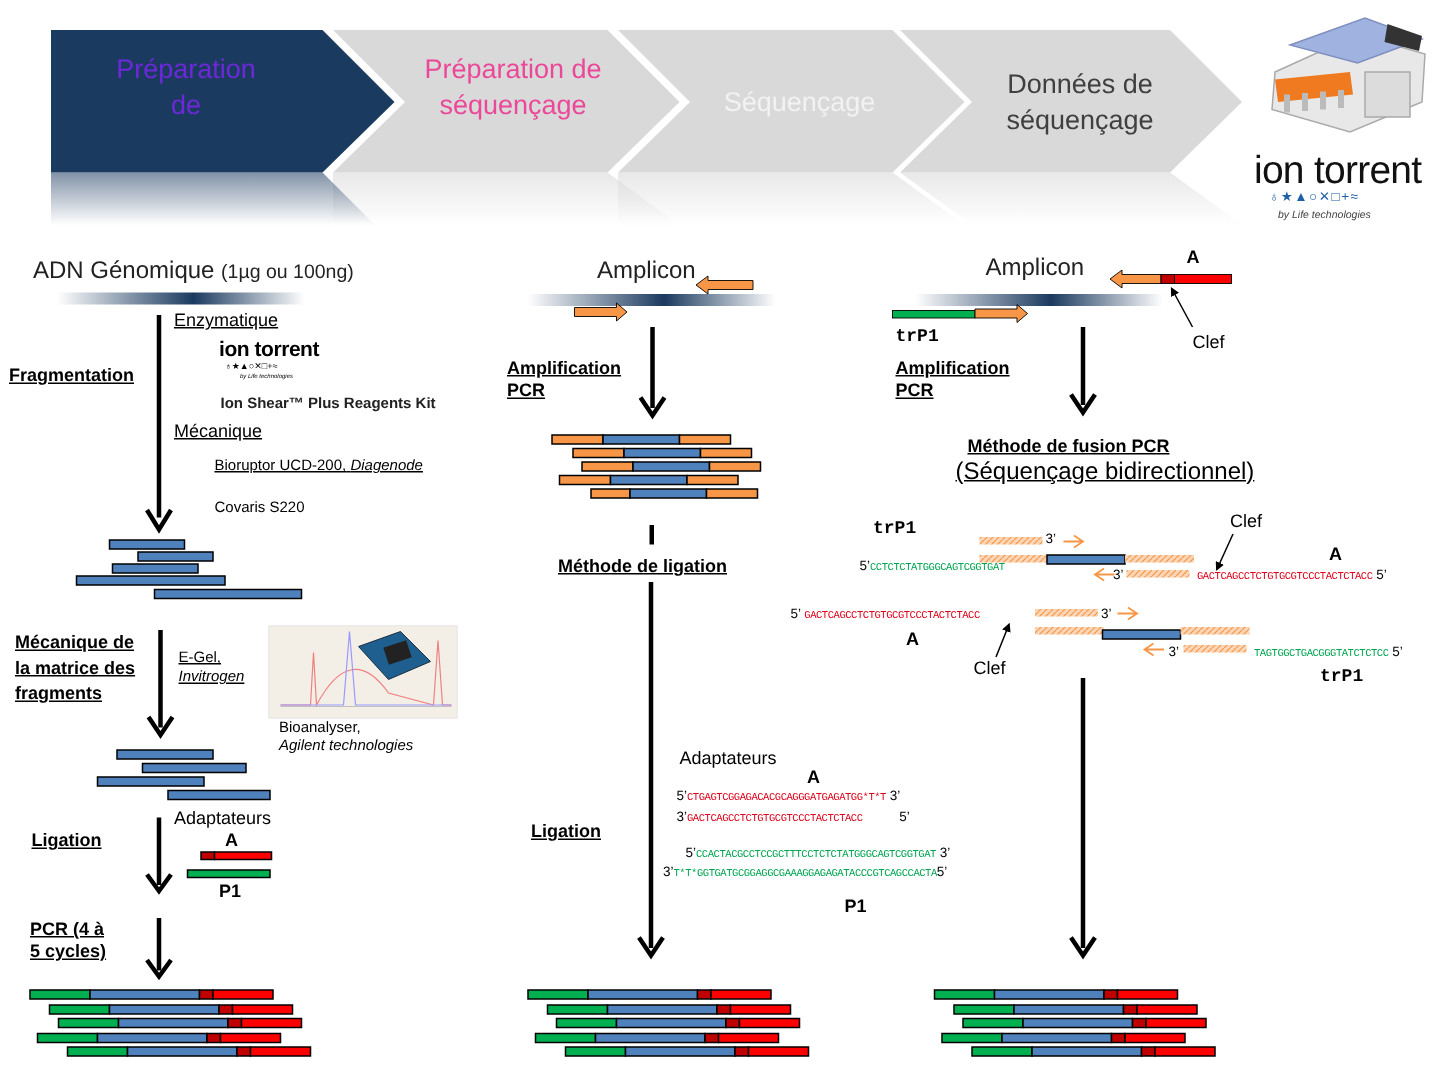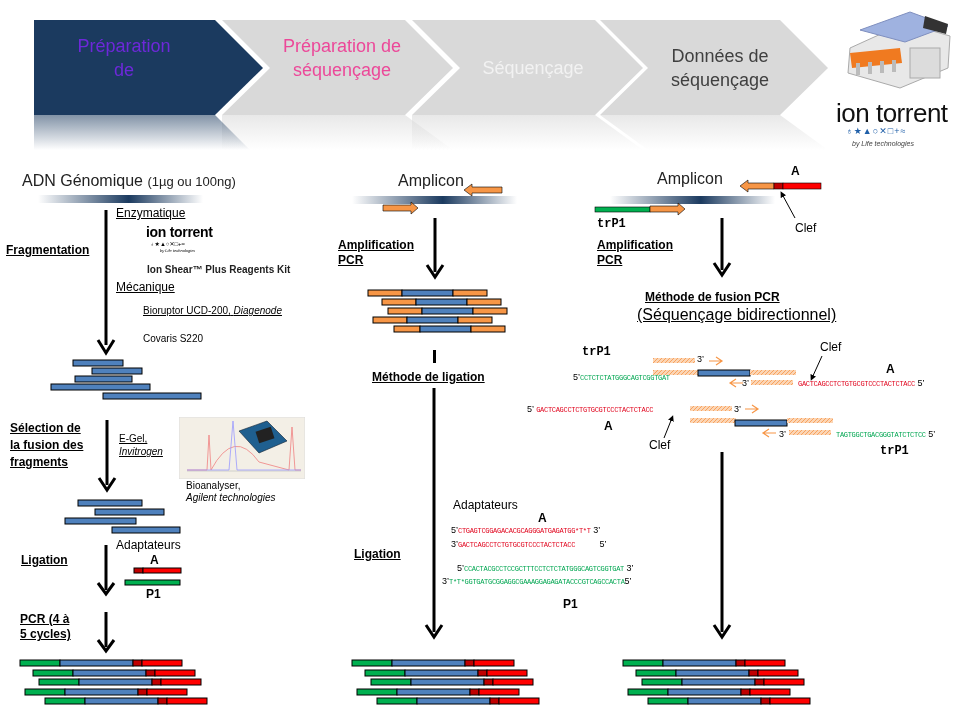--- a/index.html
+++ b/index.html
@@ -288,22 +288,22 @@
 <div class="t it" style="left:160px; top:248px; font-size:4px;">by Life technologies</div>
 <div class="t" style="left:147px; top:264px; font-size:10px; font-weight:bold; color:#222;">Ion Shear™ Plus Reagents Kit</div>
 <div class="t uline" style="left:116px; top:280px; font-size:12px;">Mécanique</div>
 <div class="t" style="left:143px; top:305px; font-size:10px;text-decoration:underline;">
   <span>Bioruptor UCD-200,</span>
   <span class="it">Diagenode</span>
 </div>
 <div class="t" style="left:143px; top:333px; font-size:10px;">Covaris S220</div>
 
 <div class="t uline bold" style="left:10px; top:420px; font-size:12px; line-height:17px;">
-  <div>Sélection de</div>
-  <div>la fusion des</div>
+  <div>Mécanique de</div>
+  <div>la matrice des</div>
   <div>fragments</div>
 </div>
 <div class="t" style="left:119px; top:432px; font-size:10px; line-height:13px;text-decoration:underline;">
   <div>E-Gel,</div>
   <div class="it">Invitrogen</div>
 </div>
 
 <svg class="abs" style="left:179px; top:417px;" width="126" height="62">
   <rect width="126" height="62" fill="#f3efe6" stroke="#ddd"></rect>
   <line x1="8" y1="54" x2="122" y2="54" stroke="#bbb" stroke-width="0.6"></line>

